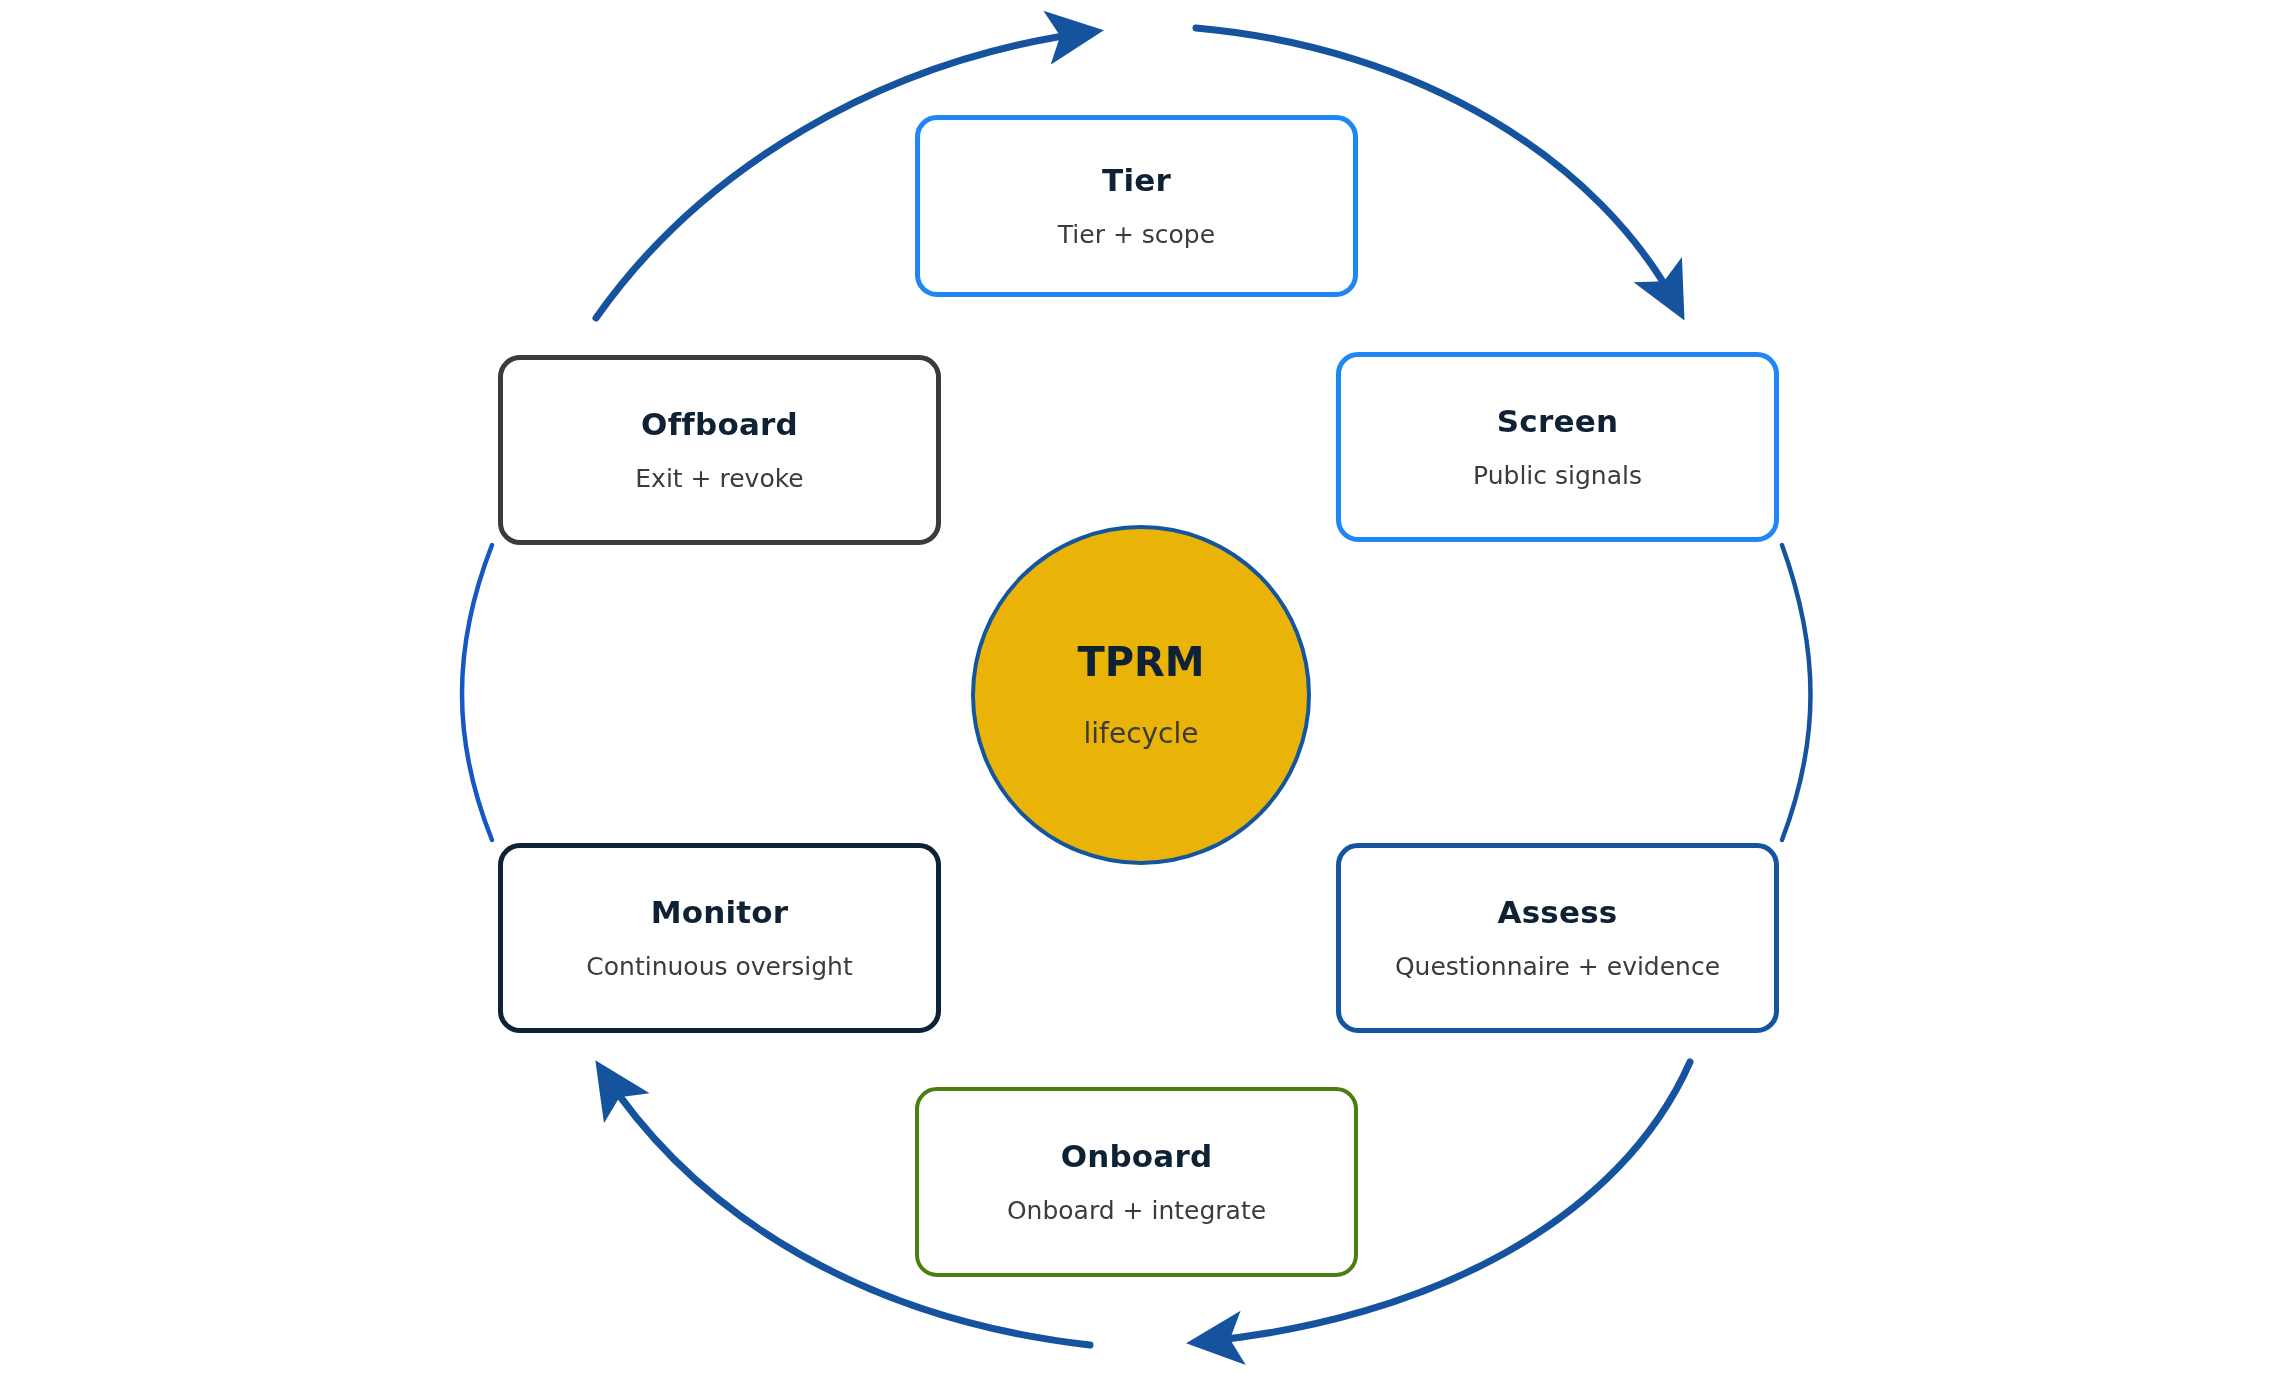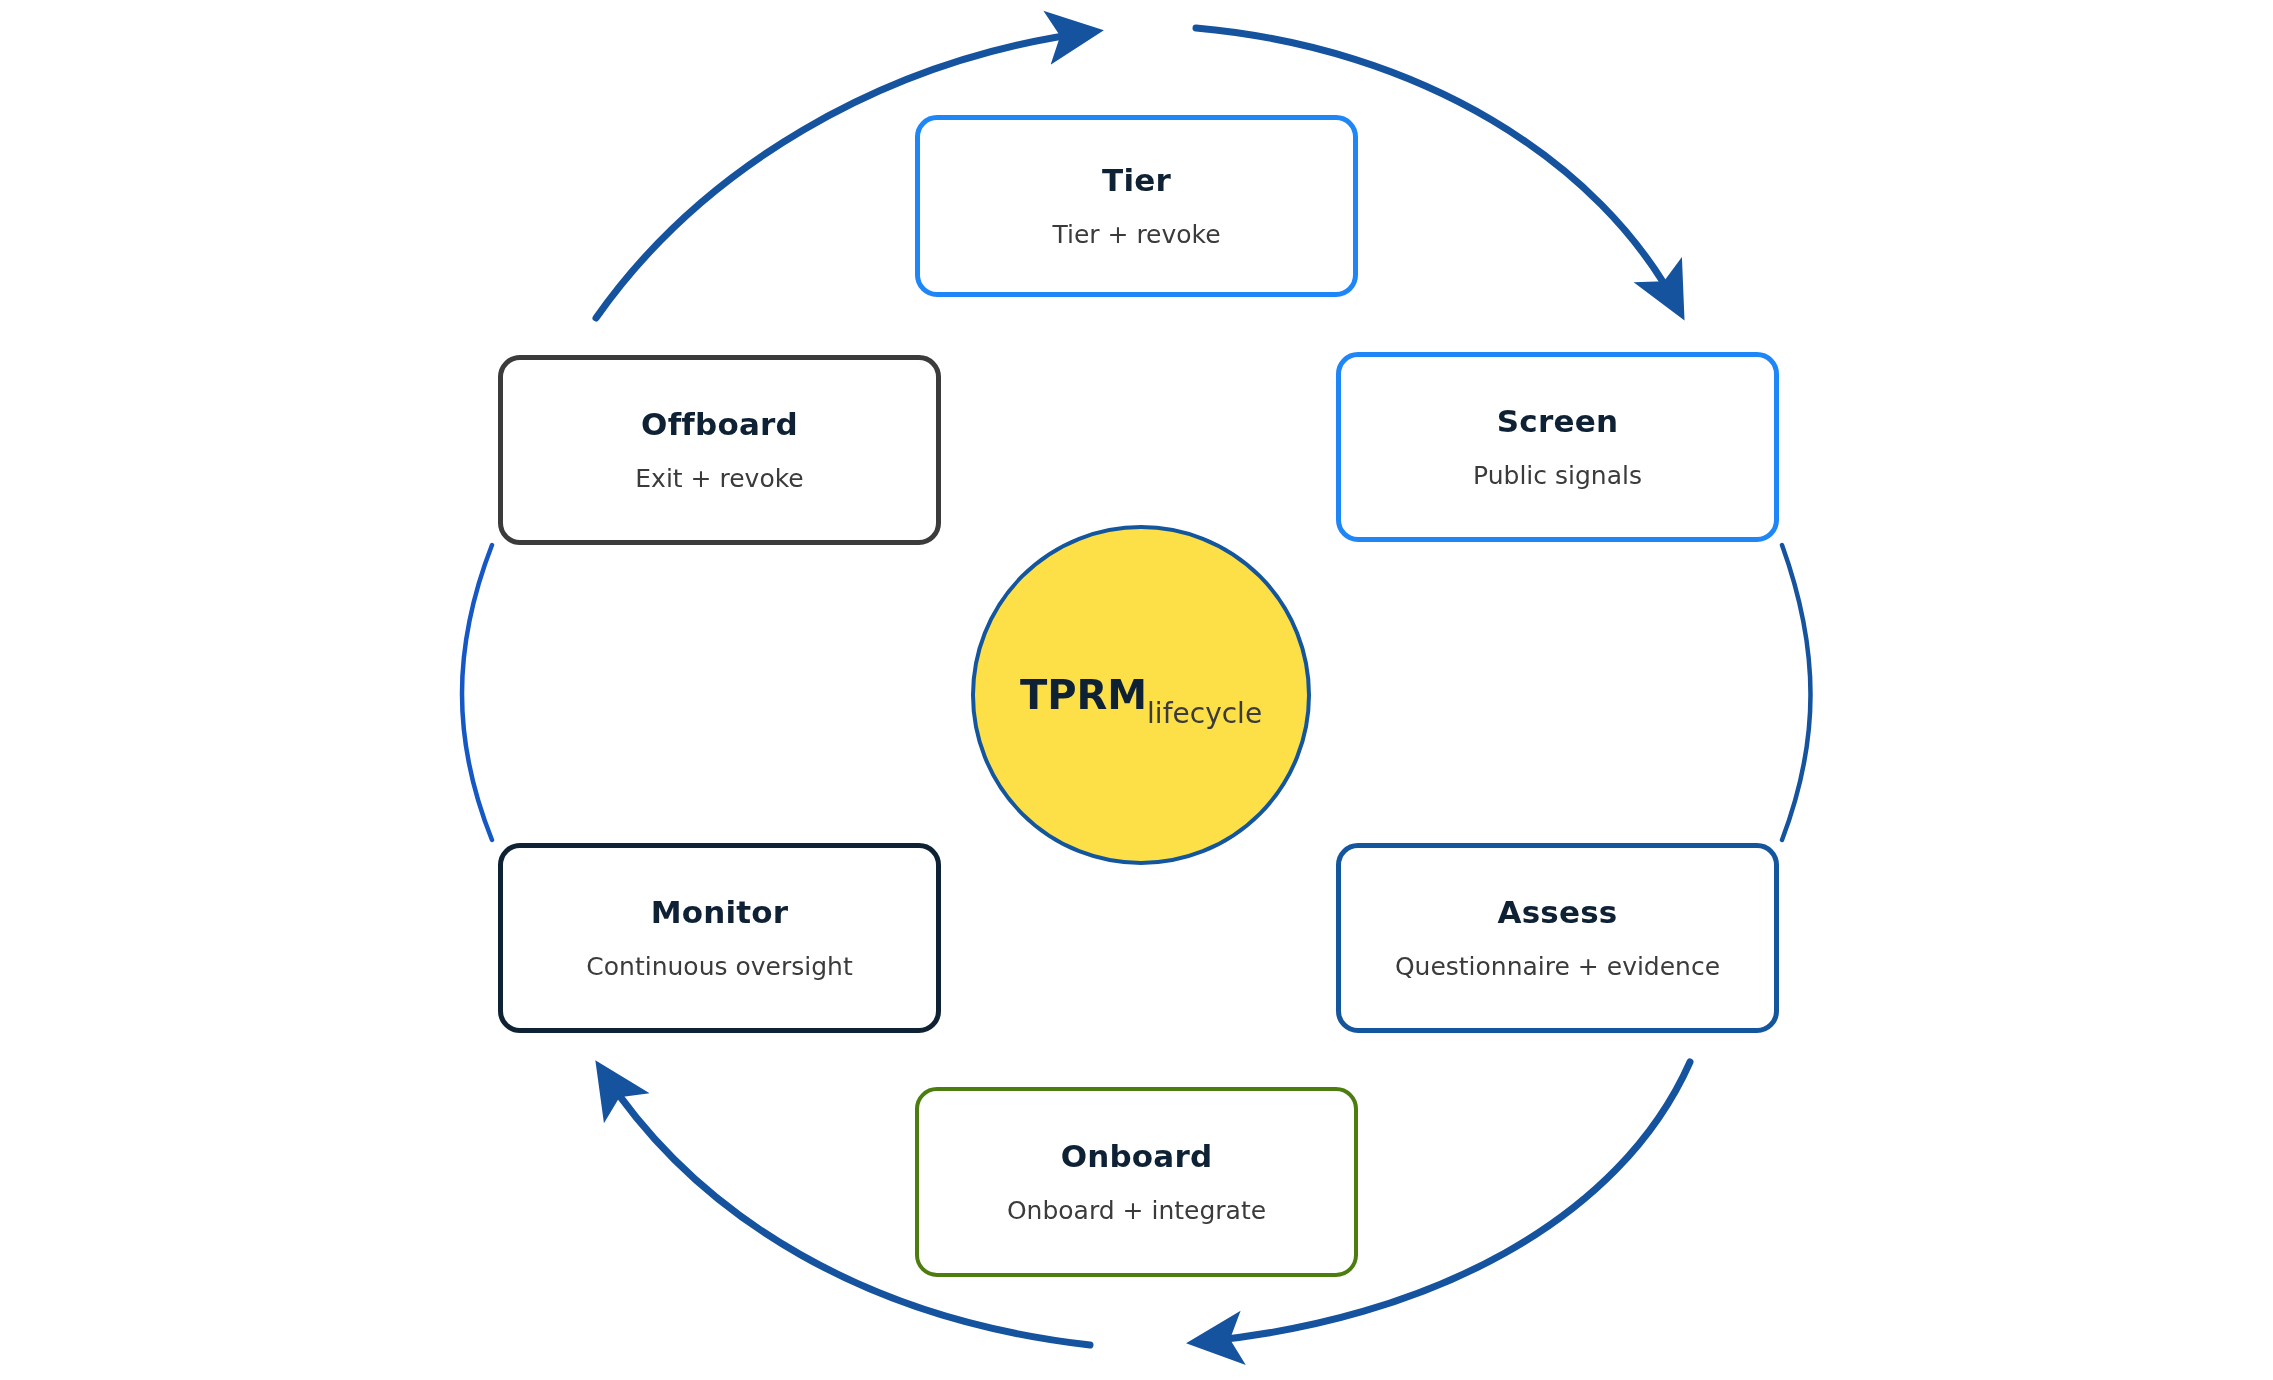--- a/index.html
+++ b/index.html
@@ -45,24 +45,24 @@
   #node-onboard  {left:915px; top:1087px; width:443px; height:190px; border:4px solid #4d7c0f;}
   #node-monitor  {left:498px; top:843px;  width:443px; height:190px; border:5px solid #0f2235;}
   #node-offboard {left:498px; top:355px;  width:443px; height:190px; border:5px solid #3b3b3b;}
 
   #center-hub{
     position:absolute;
     left:971px; top:525px;
     width:340px; height:340px;
     box-sizing:border-box;
     border-radius:50%;
-    background:#fde047;
+    background:#eab308;
     border:4px solid #14569e;
     display:flex;
-    flex-direction:row;
+    flex-direction:column;
     align-items:center;
     justify-content:center;
     text-align:right;
   }
   #center-hub .hub-title{
     font-size:40px;
     font-weight:bold;
     color:#0f2235;
     line-height:1;
   }
@@ -93,21 +93,21 @@
 
     <path d="M 1690,1062 C 1620,1220 1430,1320 1200,1342" fill="none" stroke="#15539f" stroke-width="7" stroke-linecap="round" marker-end="url(#ah)"></path>
 
     <path d="M 1090,1345 C 870,1320 700,1220 603,1072" fill="none" stroke="#15539f" stroke-width="7" stroke-linecap="round" marker-end="url(#ah)"></path>
 
     <path d="M 492,840 C 452,740 452,648 492,545" fill="none" stroke="#1557c4" stroke-width="4.5" stroke-linecap="round"></path>
   </svg>
 
   <div class="node" id="node-plan">
     <div class="title">Tier</div>
-    <div class="sub">Tier + revoke</div>
+    <div class="sub">Tier + scope</div>
   </div>
 
   <div class="node" id="node-screen">
     <div class="title">Screen</div>
     <div class="sub">Public signals</div>
   </div>
 
   <div class="node" id="node-assess">
     <div class="title">Assess</div>
     <div class="sub">Questionnaire + evidence</div>

